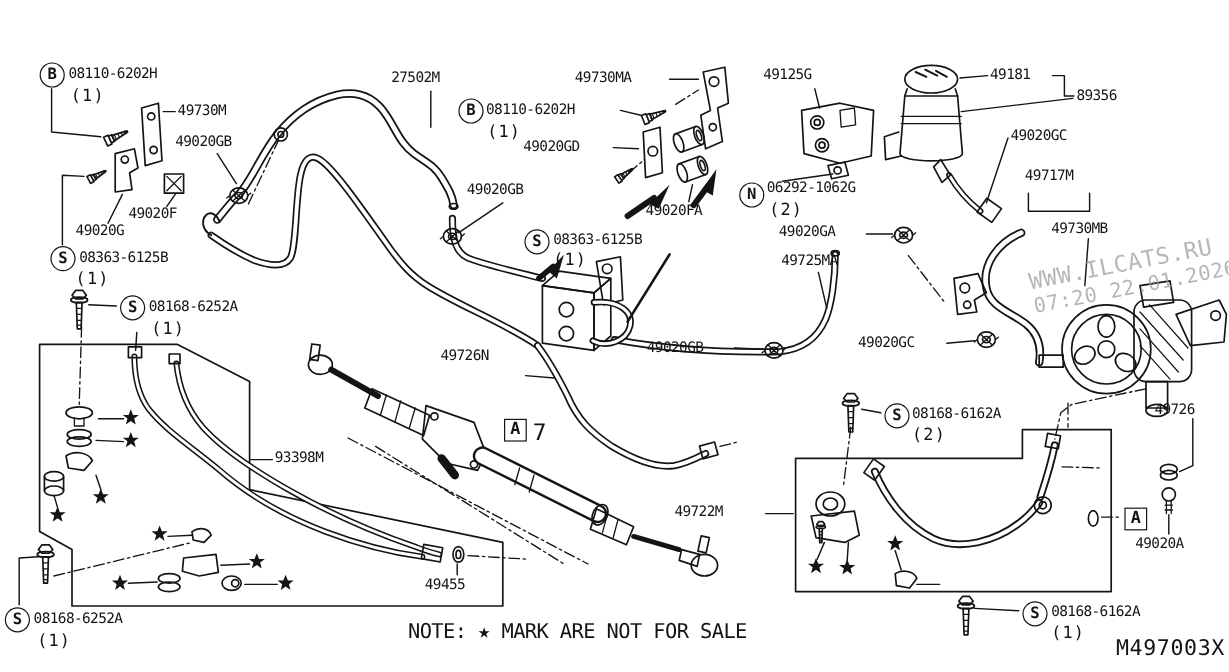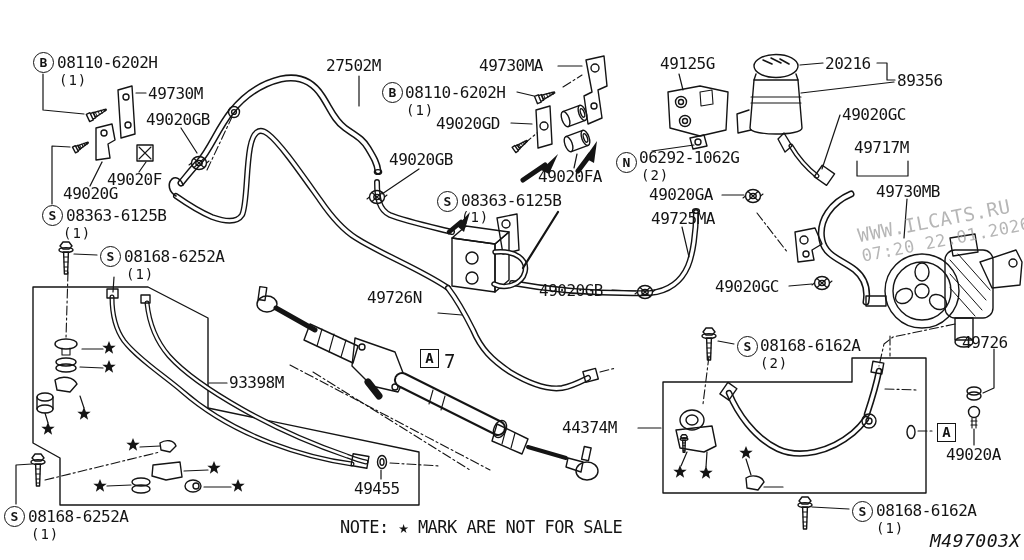--- a/index.html
+++ b/index.html
@@ -1,27 +1,27 @@
 <!DOCTYPE html>
 <html><head>
 <meta charset="utf-8">
 <style>
   html,body{margin:0;padding:0;background:#fff;}
   #stage{position:relative;width:1024px;height:560px;background:#fff;overflow:hidden;
          font-family:"DejaVu Sans Mono",monospace;color:#141414;}
   #art{position:absolute;left:0;top:0;z-index:1;}
-  .lbl{position:absolute;z-index:3;font-size:16px;line-height:1.0;white-space:nowrap;letter-spacing:-0.5px;}
+  .lbl{position:absolute;z-index:3;font-size:12px;line-height:1.0;white-space:nowrap;letter-spacing:-0.5px;}
   .qty{position:absolute;z-index:3;font-size:14px;line-height:1.0;white-space:nowrap;letter-spacing:1px;}
   .circ{position:absolute;z-index:3;width:19px;height:19px;border:1.6px solid #141414;border-radius:50%;
         font-size:13px;font-weight:bold;text-align:center;line-height:19px;}
   .abox{position:absolute;z-index:3;width:17px;height:17px;border:1.7px solid #141414;
         font-size:14px;font-weight:bold;text-align:center;line-height:17px;}
   .seven{position:absolute;z-index:3;font-size:19px;line-height:1;}
   #note{position:absolute;z-index:3;font-size:17px;letter-spacing:-0.5px;white-space:nowrap;}
-  #diagid{position:absolute;z-index:3;font-size:18px;letter-spacing:0.5px;white-space:nowrap;font-style:italic;}
+  #diagid{position:absolute;z-index:3;font-size:18px;letter-spacing:0.5px;white-space:nowrap;}
   #watermark{position:absolute;z-index:4;left:858px;top:206px;width:190px;transform:rotate(-11deg);
              color:#9e9e9e;opacity:0.75;text-align:left;pointer-events:none;}
   #watermark .w1{font-size:19px;letter-spacing:0.5px;}
   #watermark .w2{font-size:17px;letter-spacing:0.5px;}
   svg *{vector-effect:non-scaling-stroke;}
 </style>
 </head>
 <body>
 
 <div id="stage">
@@ -388,41 +388,41 @@
 <div class="lbl" style="left:538px;top:169px">49020FA</div>
 
 <div class="circ" style="left:437px;top:191px">S</div>
 <div class="lbl" style="left:461px;top:193px">08363-6125B</div>
 <div class="qty" style="left:461px;top:210px">(1)</div>
 
 <div class="lbl" style="left:389px;top:152px">49020GB</div>
 <div class="lbl" style="left:539px;top:283px">49020GB</div>
 <div class="lbl" style="left:367px;top:290px">49726N</div>
 
-<div class="lbl" style="left:660px;top:56px">49125G</div>
-<div class="lbl" style="left:825px;top:56px">20216</div>
+<div class="lbl" style="left:636px;top:56px">49125G</div>
+<div class="lbl" style="left:825px;top:56px">49181</div>
 <div class="lbl" style="left:897px;top:73px">89356</div>
 <div class="lbl" style="left:842px;top:107px">49020GC</div>
 
 <div class="circ" style="left:616px;top:152px">N</div>
 <div class="lbl" style="left:639px;top:150px">06292-1062G</div>
 <div class="qty" style="left:641px;top:168px">(2)</div>
 
 <div class="lbl" style="left:649px;top:187px">49020GA</div>
 <div class="lbl" style="left:854px;top:140px">49717M</div>
 <div class="lbl" style="left:651px;top:211px">49725MA</div>
 <div class="lbl" style="left:876px;top:184px">49730MB</div>
 <div class="lbl" style="left:715px;top:279px">49020GC</div>
 <div class="lbl" style="left:962px;top:335px">49726</div>
 
 <div class="circ" style="left:737px;top:336px">S</div>
 <div class="lbl" style="left:760px;top:338px">08168-6162A</div>
 <div class="qty" style="left:760px;top:356px">(2)</div>
 
-<div class="lbl" style="left:562px;top:420px">44374M</div>
+<div class="lbl" style="left:562px;top:420px">49722M</div>
 <div class="lbl" style="left:946px;top:447px">49020A</div>
 
 <div class="circ" style="left:852px;top:501px">S</div>
 <div class="lbl" style="left:876px;top:503px">08168-6162A</div>
 <div class="qty" style="left:876px;top:521px">(1)</div>
 
 <div class="circ" style="left:4px;top:506px">S</div>
 <div class="lbl" style="left:28px;top:509px">08168-6252A</div>
 <div class="qty" style="left:31px;top:527px">(1)</div>
 

